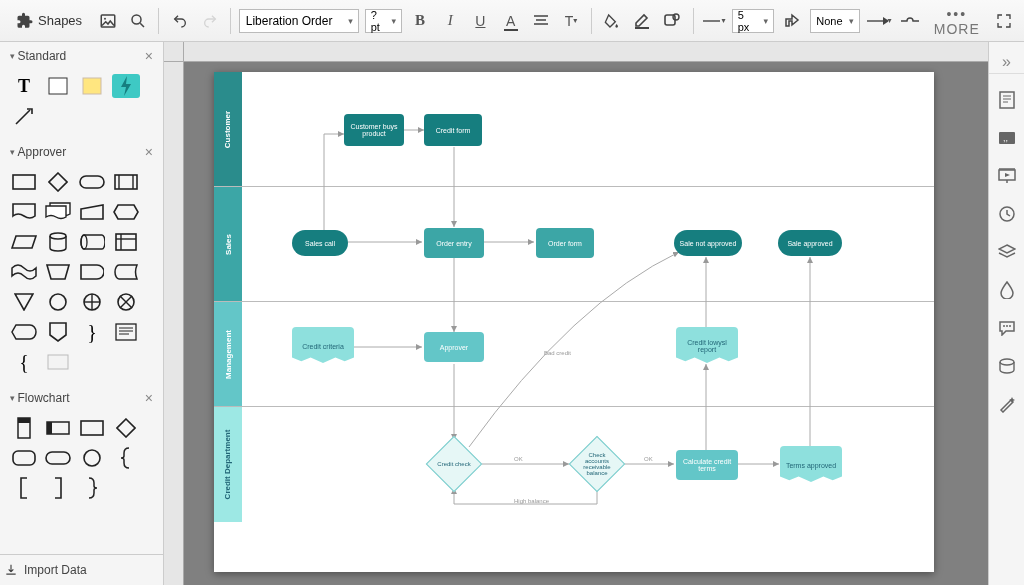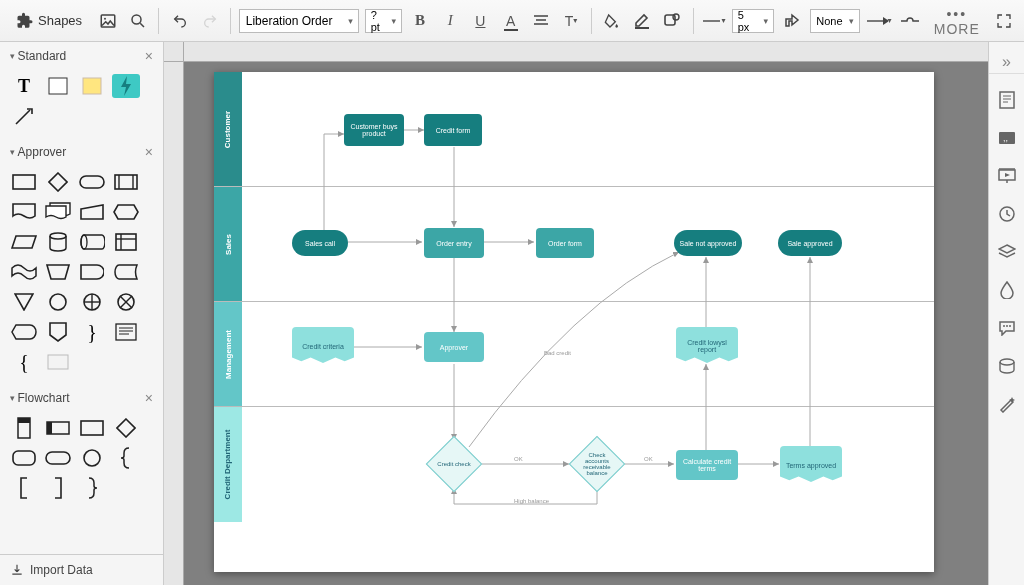--- a/index.html
+++ b/index.html
@@ -15,21 +15,21 @@
 .more-lbl { font-size:14px; color:#777; letter-spacing:1px; text-align:center; line-height:1; }
 
 .main { display:flex; height:calc(100% - 42px); }
 .left-panel { width:164px; background:#f5f5f5; border-right:1px solid #ccc; display:flex; flex-direction:column; overflow:hidden; }
 .cat-head { display:flex; align-items:center; padding:6px 10px; font-size:12px; color:#444; cursor:pointer; }
 .cat-head .tri { font-size:9px; margin-right:3px; color:#666; }
 .cat-head .x { margin-left:auto; color:#888; font-size:14px; cursor:pointer; }
 .shape-grid { display:flex; flex-wrap:wrap; gap:6px; padding:4px 10px 10px; }
 .shape-cell { width:28px; height:24px; display:flex; align-items:center; justify-content:center; cursor:grab; }
 .shape-cell.sel { background:#3ec9c4; border-radius:3px; }
-.import-row { margin-top:auto; border-top:1px solid #ccc; padding:8px 10px; font-size:12px; color:#444; display:flex; align-items:center; gap:6px; cursor:pointer; }
+.import-row { margin-top:auto; border-top:1px solid #ccc; padding:8px 4px; font-size:12px; color:#444; display:flex; align-items:center; gap:6px; cursor:pointer; }
 
 .canvas-wrap { flex:1; background:#808080; position:relative; overflow:hidden; }
 .ruler-h { position:absolute; top:0; left:20px; right:0; height:20px; background:#e6e6e6; border-bottom:1px solid #aaa; }
 .ruler-v { position:absolute; top:20px; left:0; width:20px; bottom:0; background:#e6e6e6; border-right:1px solid #aaa; }
 .corner { position:absolute; top:0; left:0; width:20px; height:20px; background:#e6e6e6; border-right:1px solid #aaa; border-bottom:1px solid #aaa; }
 .page { position:absolute; top:30px; left:50px; width:720px; height:500px; background:#fff; box-shadow:0 2px 8px rgba(0,0,0,0.4); }
 
 .lane { position:absolute; left:0; right:0; border-bottom:1px solid #bbb; }
 .lane-label { position:absolute; left:0; top:0; bottom:0; width:28px; display:flex; align-items:center; justify-content:center; color:#fff; font-size:8px; font-weight:bold; }
 .lane-label span { transform:rotate(-90deg); white-space:nowrap; }

